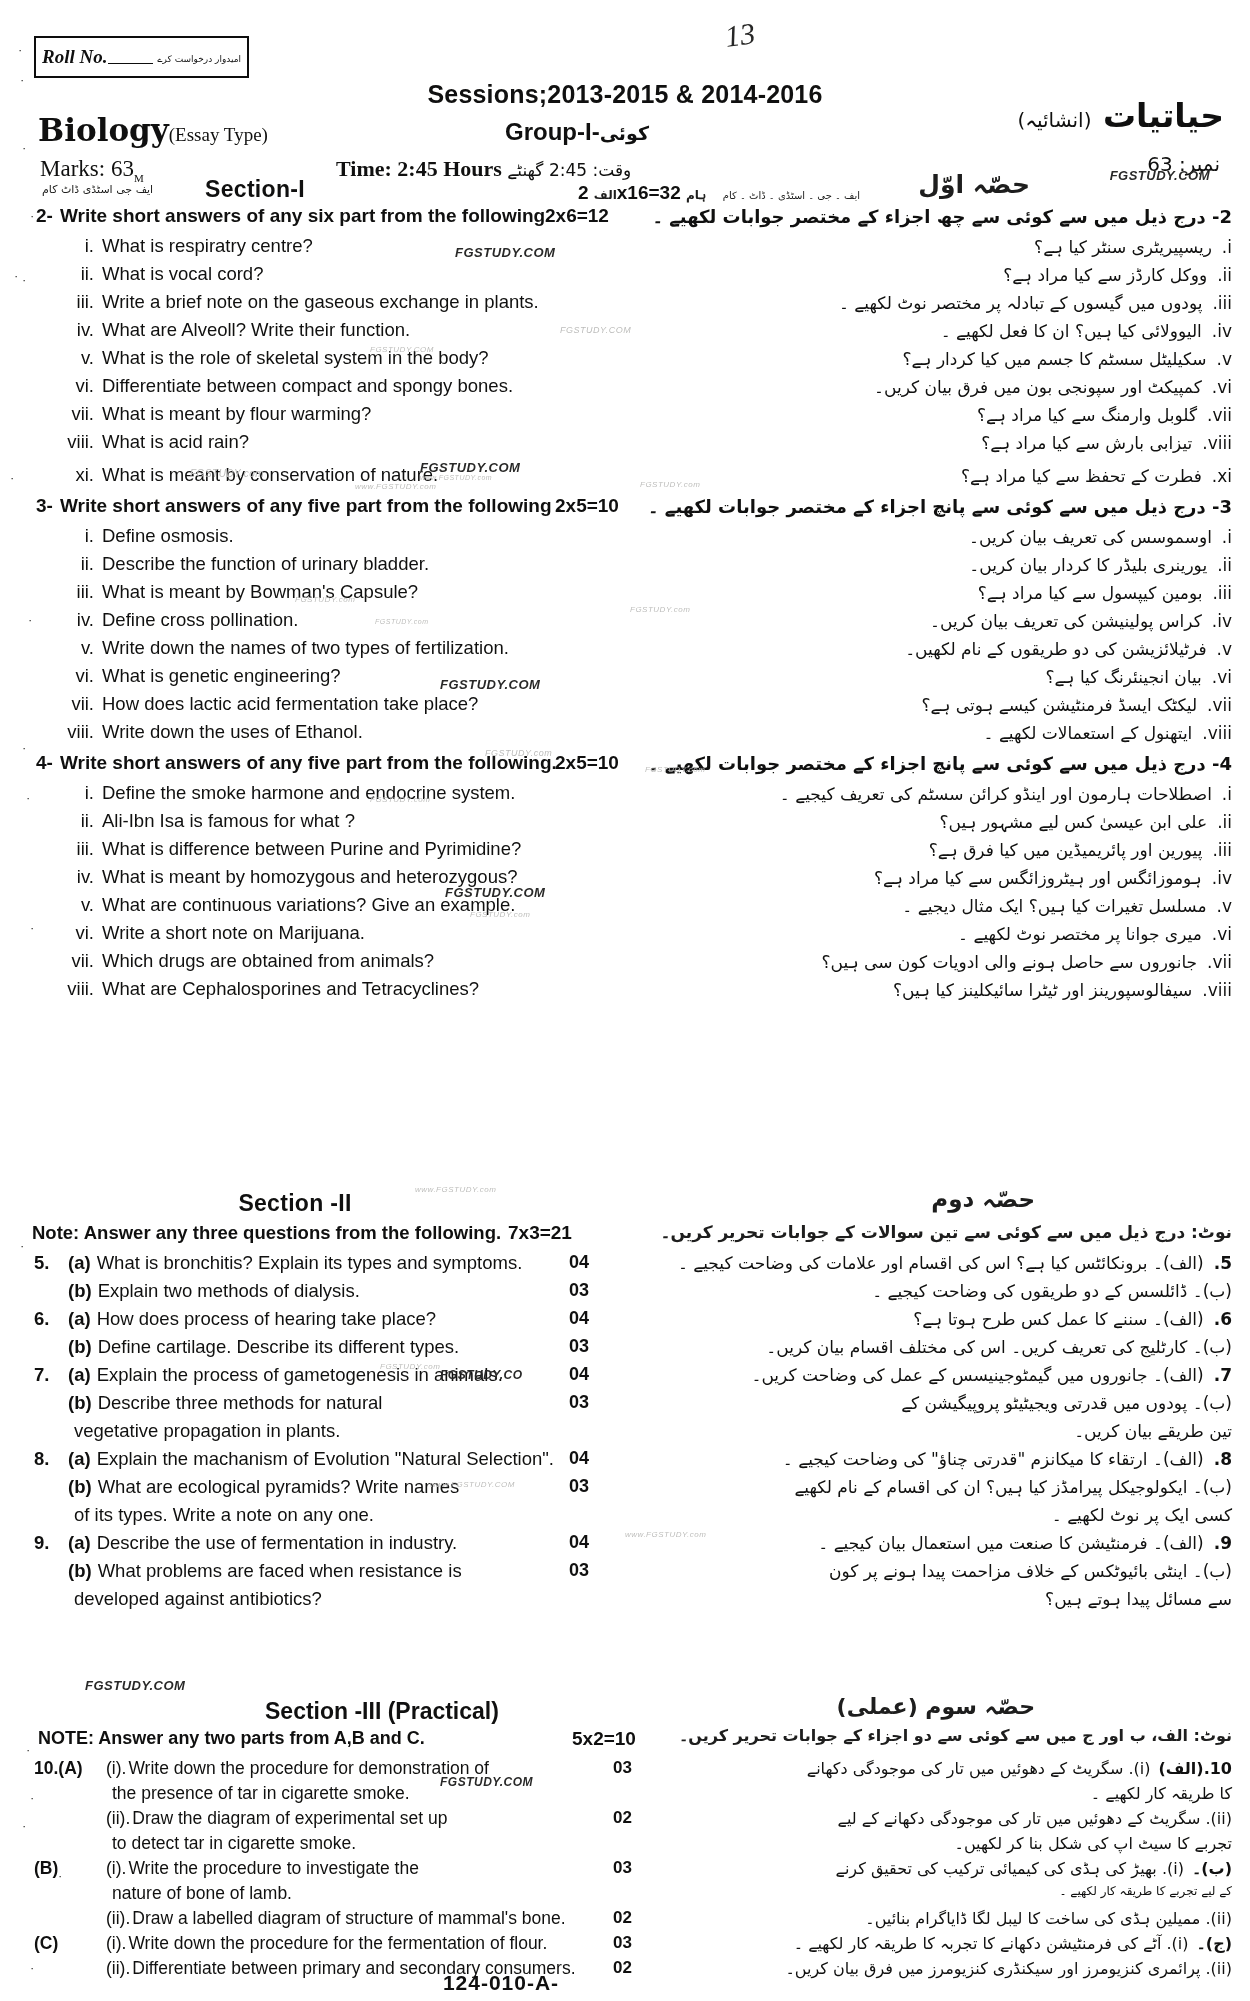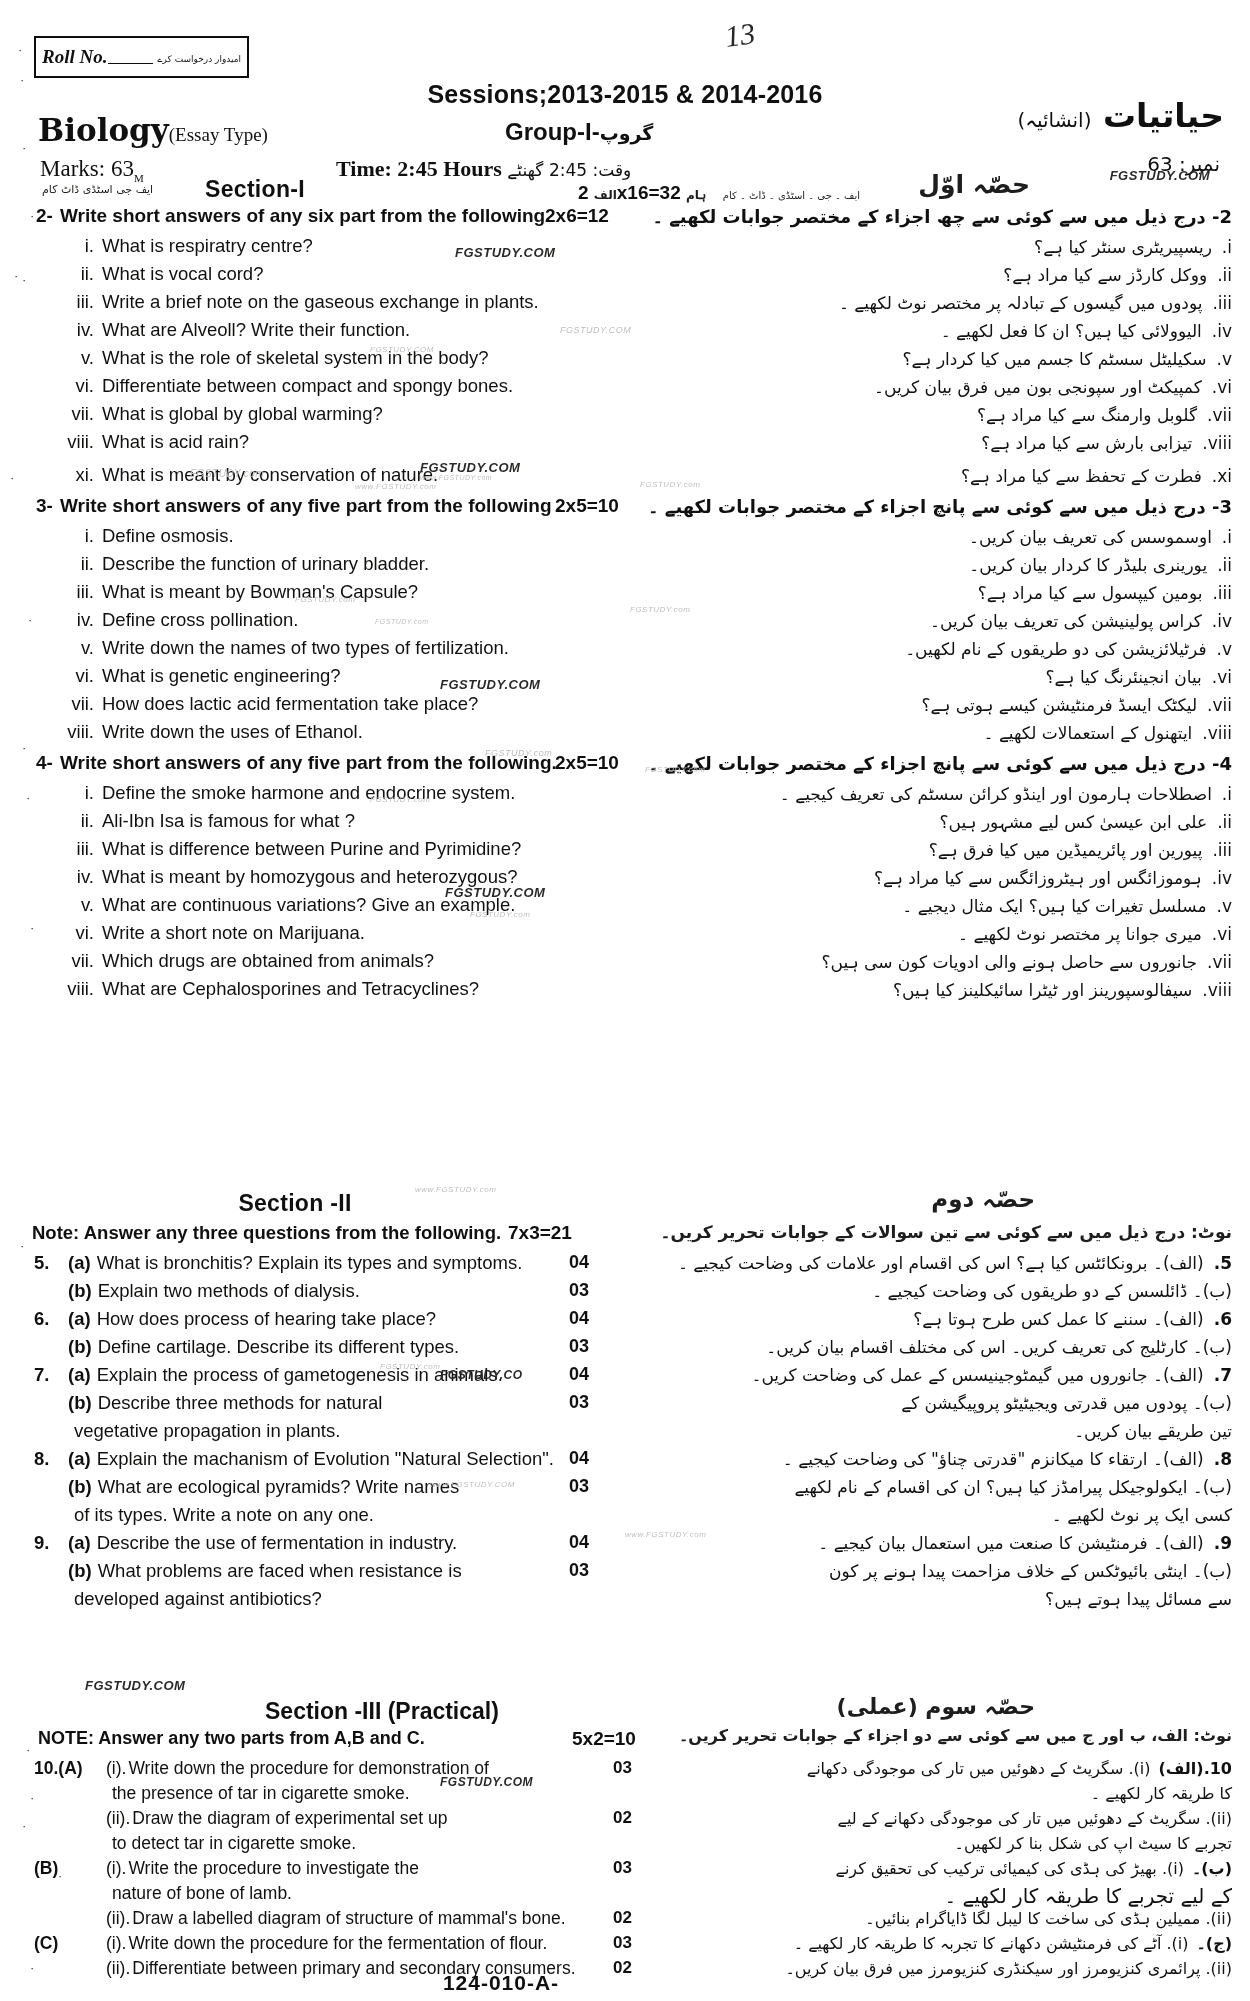--- a/index.html
+++ b/index.html
@@ -181,21 +181,21 @@
 
   <div class="abs scrawl">13</div>
 
   <div class="abs sessions">Sessions;2013-2015 &amp; 2014-2016</div>
 
   <div class="abs subject-en">
     <span>Biology</span><span class="sub">(Essay Type)</span>
   </div>
 
   <div class="abs group">
-    <span>Group-I-</span><span class="ur">گروپ</span>
+    <span>Group-I-</span><span class="ur">کوئی</span>
   </div>
 
   <div class="abs subject-ur">
     <span>حیاتیات</span>
     <span class="paren">(انشائیہ)</span>
   </div>
 
   <div class="abs marks">
     <span>Marks: 63</span><sub>M</sub>
   </div>
@@ -227,21 +227,21 @@
       <div class="abs qitem" style="top:263px;left:58px;"><span class="rn" style="width:36px;margin-right:8px;">ii.</span><span>What is vocal cord?</span></div>
       <div class="abs col-ur urline" style="top:265px;right:18px;"><span style="margin-left:10px;">ii.</span><span>ووکل کارڈز سے کیا مراد ہے؟</span></div>
       <div class="abs qitem" style="top:291px;left:58px;"><span class="rn" style="width:36px;margin-right:8px;">iii.</span><span>Write a brief note on the gaseous exchange in plants.</span></div>
       <div class="abs col-ur urline" style="top:293px;right:18px;"><span style="margin-left:10px;">iii.</span><span>پودوں میں گیسوں کے تبادلہ پر مختصر نوٹ لکھیے ۔</span></div>
       <div class="abs qitem" style="top:319px;left:58px;"><span class="rn" style="width:36px;margin-right:8px;">iv.</span><span>What are Alveoll? Write their function.</span></div>
       <div class="abs col-ur urline" style="top:321px;right:18px;"><span style="margin-left:10px;">iv.</span><span>الیوولائی کیا ہیں؟ ان کا فعل لکھیے ۔</span></div>
       <div class="abs qitem" style="top:347px;left:58px;"><span class="rn" style="width:36px;margin-right:8px;">v.</span><span>What is the role of skeletal system in the body?</span></div>
       <div class="abs col-ur urline" style="top:349px;right:18px;"><span style="margin-left:10px;">v.</span><span>سکیلیٹل سسٹم کا جسم میں کیا کردار ہے؟</span></div>
       <div class="abs qitem" style="top:375px;left:58px;"><span class="rn" style="width:36px;margin-right:8px;">vi.</span><span>Differentiate between compact and spongy bones.</span></div>
       <div class="abs col-ur urline" style="top:377px;right:18px;"><span style="margin-left:10px;">vi.</span><span>کمپیکٹ اور سپونجی بون میں فرق بیان کریں۔</span></div>
-      <div class="abs qitem" style="top:403px;left:58px;"><span class="rn" style="width:36px;margin-right:8px;">vii.</span><span>What is global by global warming?</span></div>
+      <div class="abs qitem" style="top:403px;left:58px;"><span class="rn" style="width:36px;margin-right:8px;">vii.</span><span>What is meant by flour warming?</span></div>
       <div class="abs col-ur urline" style="top:405px;right:18px;"><span style="margin-left:10px;">vii.</span><span>گلوبل وارمنگ سے کیا مراد ہے؟</span></div>
       <div class="abs qitem" style="top:431px;left:58px;"><span class="rn" style="width:36px;margin-right:8px;">viii.</span><span>What is acid rain?</span></div>
       <div class="abs col-ur urline" style="top:433px;right:18px;"><span style="margin-left:10px;">viii.</span><span>تیزابی بارش سے کیا مراد ہے؟</span></div>
       <div class="abs qitem" style="top:464px;left:58px;"><span class="rn" style="width:36px;margin-right:8px;">xi.</span><span>What is meant by conservation of nature.</span></div>
       <div class="abs col-ur urline" style="top:466px;right:18px;"><span style="margin-left:10px;">xi.</span><span>فطرت کے تحفظ سے کیا مراد ہے؟</span></div>
       <div class="abs qhead" style="top:495px;left:36px;"><span style="margin-right:7px;">3-</span><span>Write short answers of any five part from the following .</span></div>
       <div class="abs eq" style="top:495px;left:555px;">2x5=10</div>
       <div class="abs col-ur urhead" style="top:496px;right:18px;">3- درج ذیل میں سے کوئی سے پانچ اجزاء کے مختصر جوابات لکھیے ۔</div>
       <div class="abs qitem" style="top:525px;left:58px;"><span class="rn" style="width:36px;margin-right:8px;">i.</span><span>Define osmosis.</span></div>
       <div class="abs col-ur urline" style="top:527px;right:18px;"><span style="margin-left:10px;">i.</span><span>اوسموسس کی تعریف بیان کریں۔</span></div>
@@ -347,21 +347,21 @@
       <div class="abs col-ur urline" style="top:1784px;right:18px;font-size:16px;">کا طریقہ کار لکھیے ۔</div>
       <div class="abs qitem" style="top:1808px;left:34px;font-size:17.5px;"><span style="display:inline-block;width:72px;font-weight:700;"></span><span style="margin-right:2px;">(ii).</span><span>Draw the diagram of experimental set up</span></div>
       <div class="abs mark" style="top:1808px;left:598px;font-size:17px;">02</div>
       <div class="abs col-ur urline" style="top:1809px;right:18px;font-size:16px;"><span>(ii). سگریٹ کے دھوئیں میں تار کی موجودگی دکھانے کے لیے</span></div>
       <div class="abs qitem" style="top:1833px;left:112px;font-size:17.5px;">to detect tar in cigarette smoke.</div>
       <div class="abs col-ur urline" style="top:1834px;right:18px;font-size:16px;">تجربے کا سیٹ اپ کی شکل بنا کر لکھیں۔</div>
       <div class="abs qitem" style="top:1858px;left:34px;font-size:17.5px;"><span style="display:inline-block;width:72px;font-weight:700;">(B)</span><span style="margin-right:2px;">(i).</span><span>Write the procedure to investigate the</span></div>
       <div class="abs mark" style="top:1858px;left:598px;font-size:17px;">03</div>
       <div class="abs col-ur urline" style="top:1859px;right:18px;font-size:16px;"><span style="margin-left:8px;font-weight:700;">(ب)۔</span><span>(i). بھیڑ کی ہڈی کی کیمیائی ترکیب کی تحقیق کرنے</span></div>
       <div class="abs qitem" style="top:1883px;left:112px;font-size:17.5px;">nature of bone of lamb.</div>
-      <div class="abs col-ur urline" style="top:1884px;right:18px;font-size:20px;">کے لیے تجربے کا طریقہ کار لکھیے ۔</div>
+      <div class="abs col-ur urline" style="top:1884px;right:18px;font-size:12px;">کے لیے تجربے کا طریقہ کار لکھیے ۔</div>
       <div class="abs qitem" style="top:1908px;left:34px;font-size:17.5px;"><span style="display:inline-block;width:72px;font-weight:700;"></span><span style="margin-right:2px;">(ii).</span><span>Draw a labelled diagram of structure of mammal's bone.</span></div>
       <div class="abs mark" style="top:1908px;left:598px;font-size:17px;">02</div>
       <div class="abs col-ur urline" style="top:1909px;right:18px;font-size:16px;"><span>(ii). ممیلین ہڈی کی ساخت کا لیبل لگا ڈایاگرام بنائیں۔</span></div>
       <div class="abs qitem" style="top:1933px;left:34px;font-size:17.5px;"><span style="display:inline-block;width:72px;font-weight:700;">(C)</span><span style="margin-right:2px;">(i).</span><span>Write down the procedure for the fermentation of flour.</span></div>
       <div class="abs mark" style="top:1933px;left:598px;font-size:17px;">03</div>
       <div class="abs col-ur urline" style="top:1934px;right:18px;font-size:16px;"><span style="margin-left:8px;font-weight:700;">(ج)۔</span><span>(i). آٹے کی فرمنٹیشن دکھانے کا تجربہ کا طریقہ کار لکھیے ۔</span></div>
       <div class="abs qitem" style="top:1958px;left:34px;font-size:17.5px;"><span style="display:inline-block;width:72px;font-weight:700;"></span><span style="margin-right:2px;">(ii).</span><span>Differentiate between primary and secondary consumers.</span></div>
       <div class="abs mark" style="top:1958px;left:598px;font-size:17px;">02</div>
       <div class="abs col-ur urline" style="top:1959px;right:18px;font-size:16px;"><span>(ii). پرائمری کنزیومرز اور سیکنڈری کنزیومرز میں فرق بیان کریں۔</span></div>
     </div>

